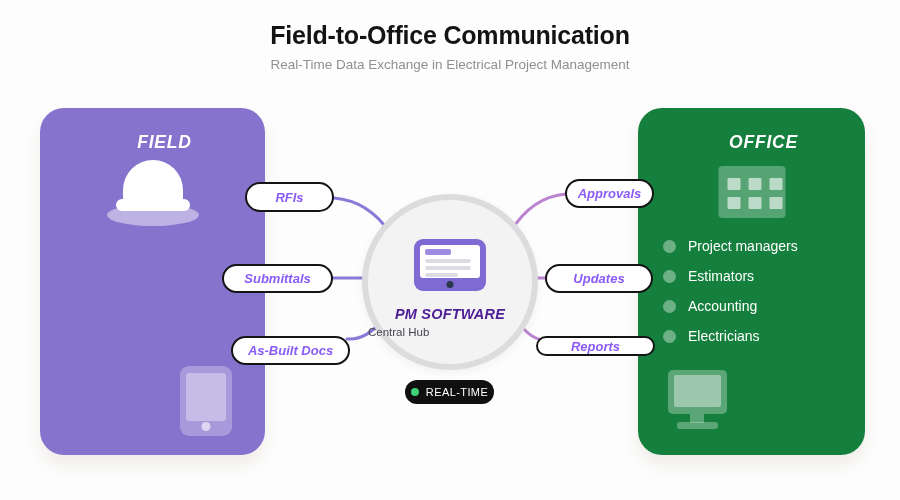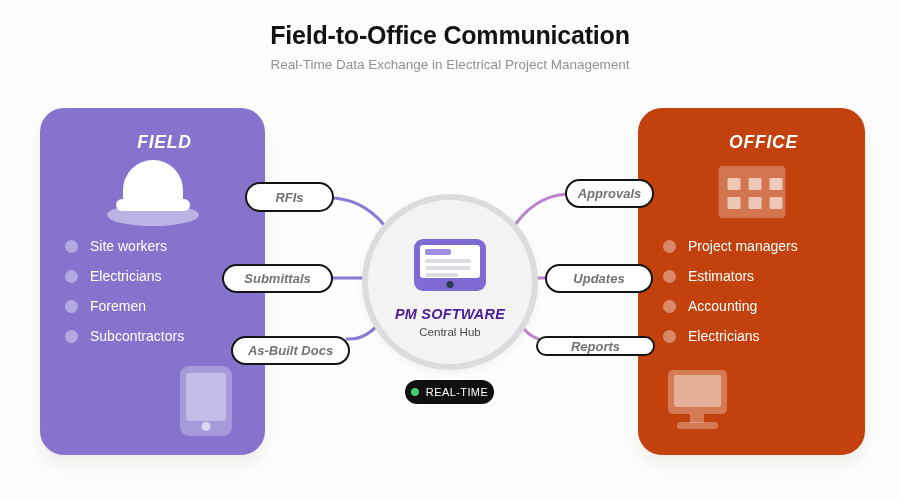--- a/index.html
+++ b/index.html
@@ -22,21 +22,21 @@
     position:absolute; top:57px; left:0; width:900px;
     text-align:center; font-size:13.5px; color:#8f9094;
   }
 
   
   .panel {
     position:absolute; top:108px; width:225px; height:347px;
     border-radius:24px; box-shadow:0 10px 16px rgba(120,100,60,0.10);
   }
   .panel-field  { left:40px;  background:#8673cd; }
-  .panel-office { left:638px; width:227px; background:#c2410c; }
+  .panel-office { left:638px; width:227px; background:#15803d; }
   .panel-title {
     margin-top:24px; text-align:center; color:#ffffff;
     font-size:17.5px; font-weight:700; font-style:italic; letter-spacing:0.8px;padding-left:24px;
   }
 
   
   .hat { position:absolute; left:0; top:52px; width:100%; height:70px; }
   .hat .brim-ellipse {
     position:absolute; left:50%; top:44px; transform:translateX(-50%);
     width:92px; height:22px; border-radius:50%;
@@ -128,29 +128,29 @@
   .tablet .chin-dot {
     position:absolute; left:50%; bottom:3.5px; transform:translateX(-50%);
     width:7px; height:7px; border-radius:50%; background:#2b3a4a;
   }
   .hub-name {
     position:absolute; left:0; top:106px; width:100%; text-align:center;
     font-size:14.5px; font-weight:700; font-style:italic; color:#4c1d95;
     letter-spacing:0.2px;
   }
   .hub-sub {
-    position:absolute; left:0; top:126px; width:100%; text-align:center;
+    position:absolute; left:0; top:126px; width:100%; 
     font-size:11.5px; color:#46464e;
   }
 
   
   .pill {
     position:absolute; background:#ffffff; border:2px solid #141414;
     border-radius:999px; display:flex; align-items:center; justify-content:center;
-    font-size:13px; font-weight:700; font-style:italic; color:#737373;
+    font-size:13px; font-weight:700; font-style:italic; color:#8b5cf6;
     z-index:4;
   }
   .pill-rfis      { left:245px; top:182px; width:89px;  height:30px; }
   .pill-submittals{ left:222px; top:264px; width:111px; height:29px; }
   .pill-asbuilt   { left:231px; top:336px; width:119px; height:29px; }
   .pill-approvals { left:565px; top:179px; width:89px;  height:29px; }
   .pill-updates   { left:545px; top:264px; width:108px; height:29px; }
   .pill-reports   { left:536px; top:336px; width:119px; height:20px; }
 
   
@@ -169,38 +169,20 @@
 
   <div class="title">Field-to-Office Communication</div>
   <div class="subtitle">Real-Time Data Exchange in Electrical Project Management</div>
 
   <div class="panel panel-field">
     <div class="panel-title">FIELD</div>
     <div class="hat">
       <span class="brim-ellipse"></span>
         <span class="brim-bar"></span>
         <span class="dome"></span>
-    </div>
-    <div class="members">
-      <div class="member">
-        <span class="bullet"></span>
-        <span class="member-label">Site workers</span>
-      </div>
-      <div class="member">
-        <span class="bullet"></span>
-        <span class="member-label">Electricians</span>
-      </div>
-      <div class="member">
-        <span class="bullet"></span>
-        <span class="member-label">Foremen</span>
-      </div>
-      <div class="member">
-        <span class="bullet"></span>
-        <span class="member-label">Subcontractors</span>
-      </div>
     </div>
     <div class="phone">
       <span class="screen"></span>
         <span class="home"></span>
     </div>
   </div>
 
   <div class="panel panel-office">
     <div class="panel-title">OFFICE</div>
     <div class="building">

